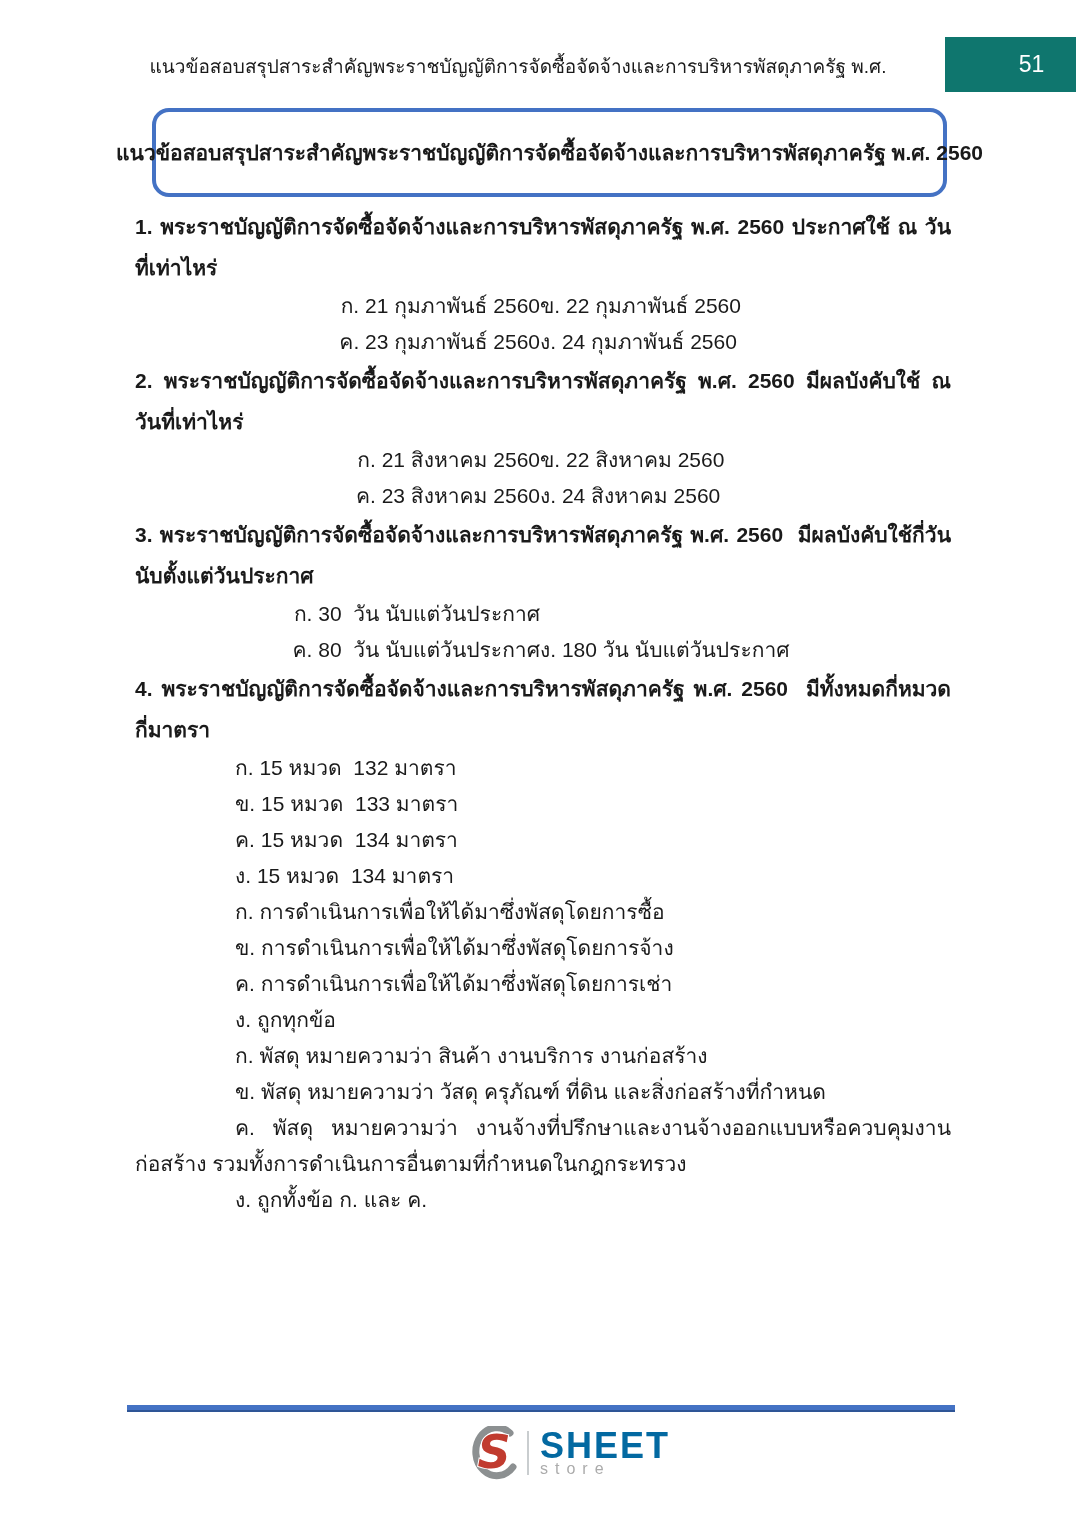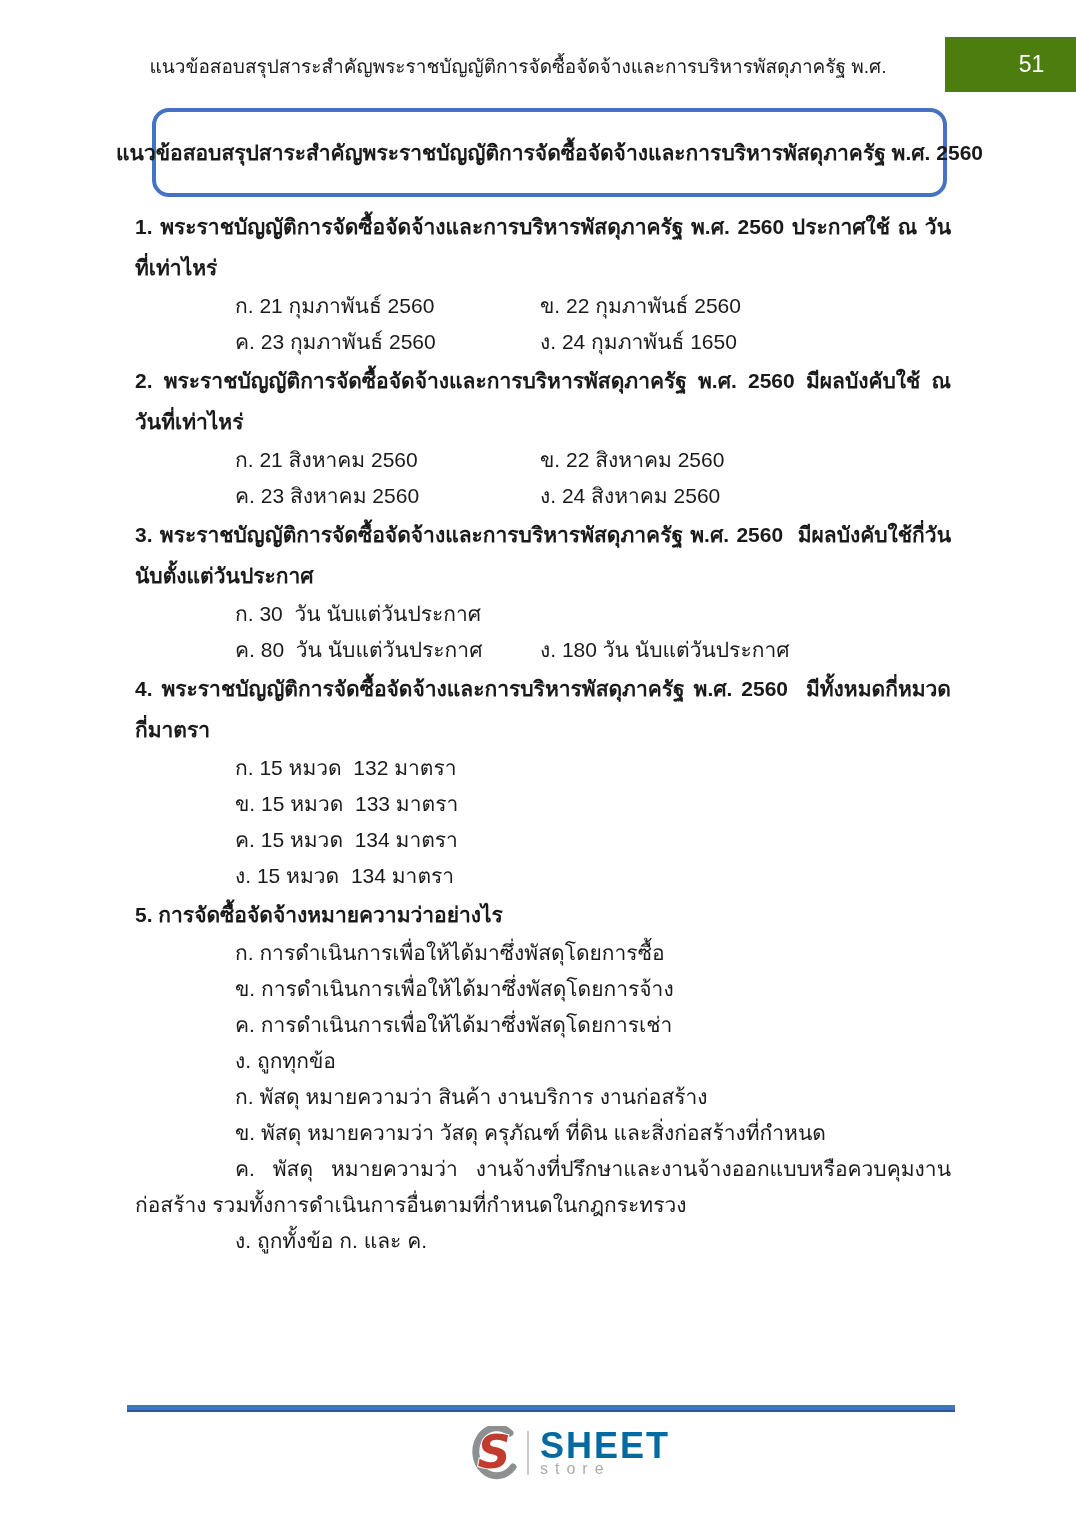--- a/index.html
+++ b/index.html
@@ -28,21 +28,21 @@
     text-align: center;
     font-size: 19px;
     line-height: 24px;
     color: #1a1a1a;
     white-space: nowrap;
   }
   .page-num-box {
     position: absolute;
     top: 37px; right: 0;
     width: 131px; height: 55px;
-    background: #4d7c0f;
+    background: #0f766e;
     display: flex;
     align-items: center;
     justify-content: center;
     padding-left: 42px;
   }
   .page-num {
     color: #ffffff;
     font-size: 23px;
   }
 
@@ -77,20 +77,21 @@
     font-weight: bold;
     line-height: 41px;
     text-align: justify;
     white-space: pre-wrap;
   }
   .choice-row {
     display: flex;
     padding-left: 100px;
     line-height: 36px;
     white-space: pre-wrap;
+    text-align: right;
   }
   .choice-row .choice-col1 { width: 305px; flex: none; }
   .choice-line {
     text-indent: 100px;
     line-height: 36px;
     text-align: justify;
     white-space: pre-wrap;
   }
   .q-block { margin-bottom: 0px; }
 
@@ -151,21 +152,21 @@
   <div class="content">
 
     <div class="q-block">
       <p class="q-text">1. พระราชบัญญัติการจัดซื้อจัดจ้างและการบริหารพัสดุภาครัฐ พ.ศ. 2560 ประกาศใช้ ณ วันที่​เท่าไหร่</p>
       <div class="choice-row">
         <span class="choice-col1">ก. 21 กุมภาพันธ์ 2560</span>
         <span>ข. 22 กุมภาพันธ์ 2560</span>
       </div>
       <div class="choice-row">
         <span class="choice-col1">ค. 23 กุมภาพันธ์ 2560</span>
-        <span>ง. 24 กุมภาพันธ์ 1650</span>
+        <span>ง. 24 กุมภาพันธ์ 2560</span>
       </div>
     </div>
 
     <div class="q-block">
       <p class="q-text">2. พระราชบัญญัติการจัดซื้อจัดจ้างและการบริหารพัสดุภาครัฐ พ.ศ. 2560 มีผลบังคับใช้ ณ วันที่​เท่าไหร่</p>
       <div class="choice-row">
         <span class="choice-col1">ก. 21 สิงหาคม 2560</span>
         <span>ข. 22 สิงหาคม 2560</span>
       </div>
       <div class="choice-row">
@@ -187,21 +188,20 @@
 
     <div class="q-block">
       <p class="q-text">4. พระราชบัญญัติการจัดซื้อจัดจ้างและการบริหารพัสดุภาครัฐ พ.ศ. 2560  มีทั้งหมดกี่หมวด กี่​มาตรา</p>
       <p class="choice-line">ก. 15 หมวด  132 มาตรา</p>
       <p class="choice-line">ข. 15 หมวด  133 มาตรา</p>
       <p class="choice-line">ค. 15 หมวด  134 มาตรา</p>
       <p class="choice-line">ง. 15 หมวด  134 มาตรา</p>
     </div>
 
     <div class="q-block">
-      <p class="q-text">5. การจัดซื้อจัดจ้างหมายความว่าอย่างไร</p>
       <p class="choice-line">ก. การดำเนินการเพื่อให้ได้มาซึ่งพัสดุโดยการซื้อ</p>
       <p class="choice-line">ข. การดำเนินการเพื่อให้ได้มาซึ่งพัสดุโดยการจ้าง</p>
       <p class="choice-line">ค. การดำเนินการเพื่อให้ได้มาซึ่งพัสดุโดยการเช่า</p>
       <p class="choice-line">ง. ถูกทุกข้อ</p>
     </div>
 
     <div class="q-block">
       <p class="choice-line">ก. พัสดุ หมายความว่า สินค้า งานบริการ งานก่อสร้าง</p>
       <p class="choice-line">ข. พัสดุ หมายความว่า วัสดุ ครุภัณฑ์ ที่ดิน และสิ่งก่อสร้างที่กำหนด</p>
       <p class="choice-line">ค. พัสดุ หมายความว่า งานจ้างที่ปรึกษาและงานจ้างออกแบบหรือควบคุมงานก่อสร้าง รวมทั้ง​การดำเนินการอื่นตามที่กำหนดในกฎกระทรวง</p>

